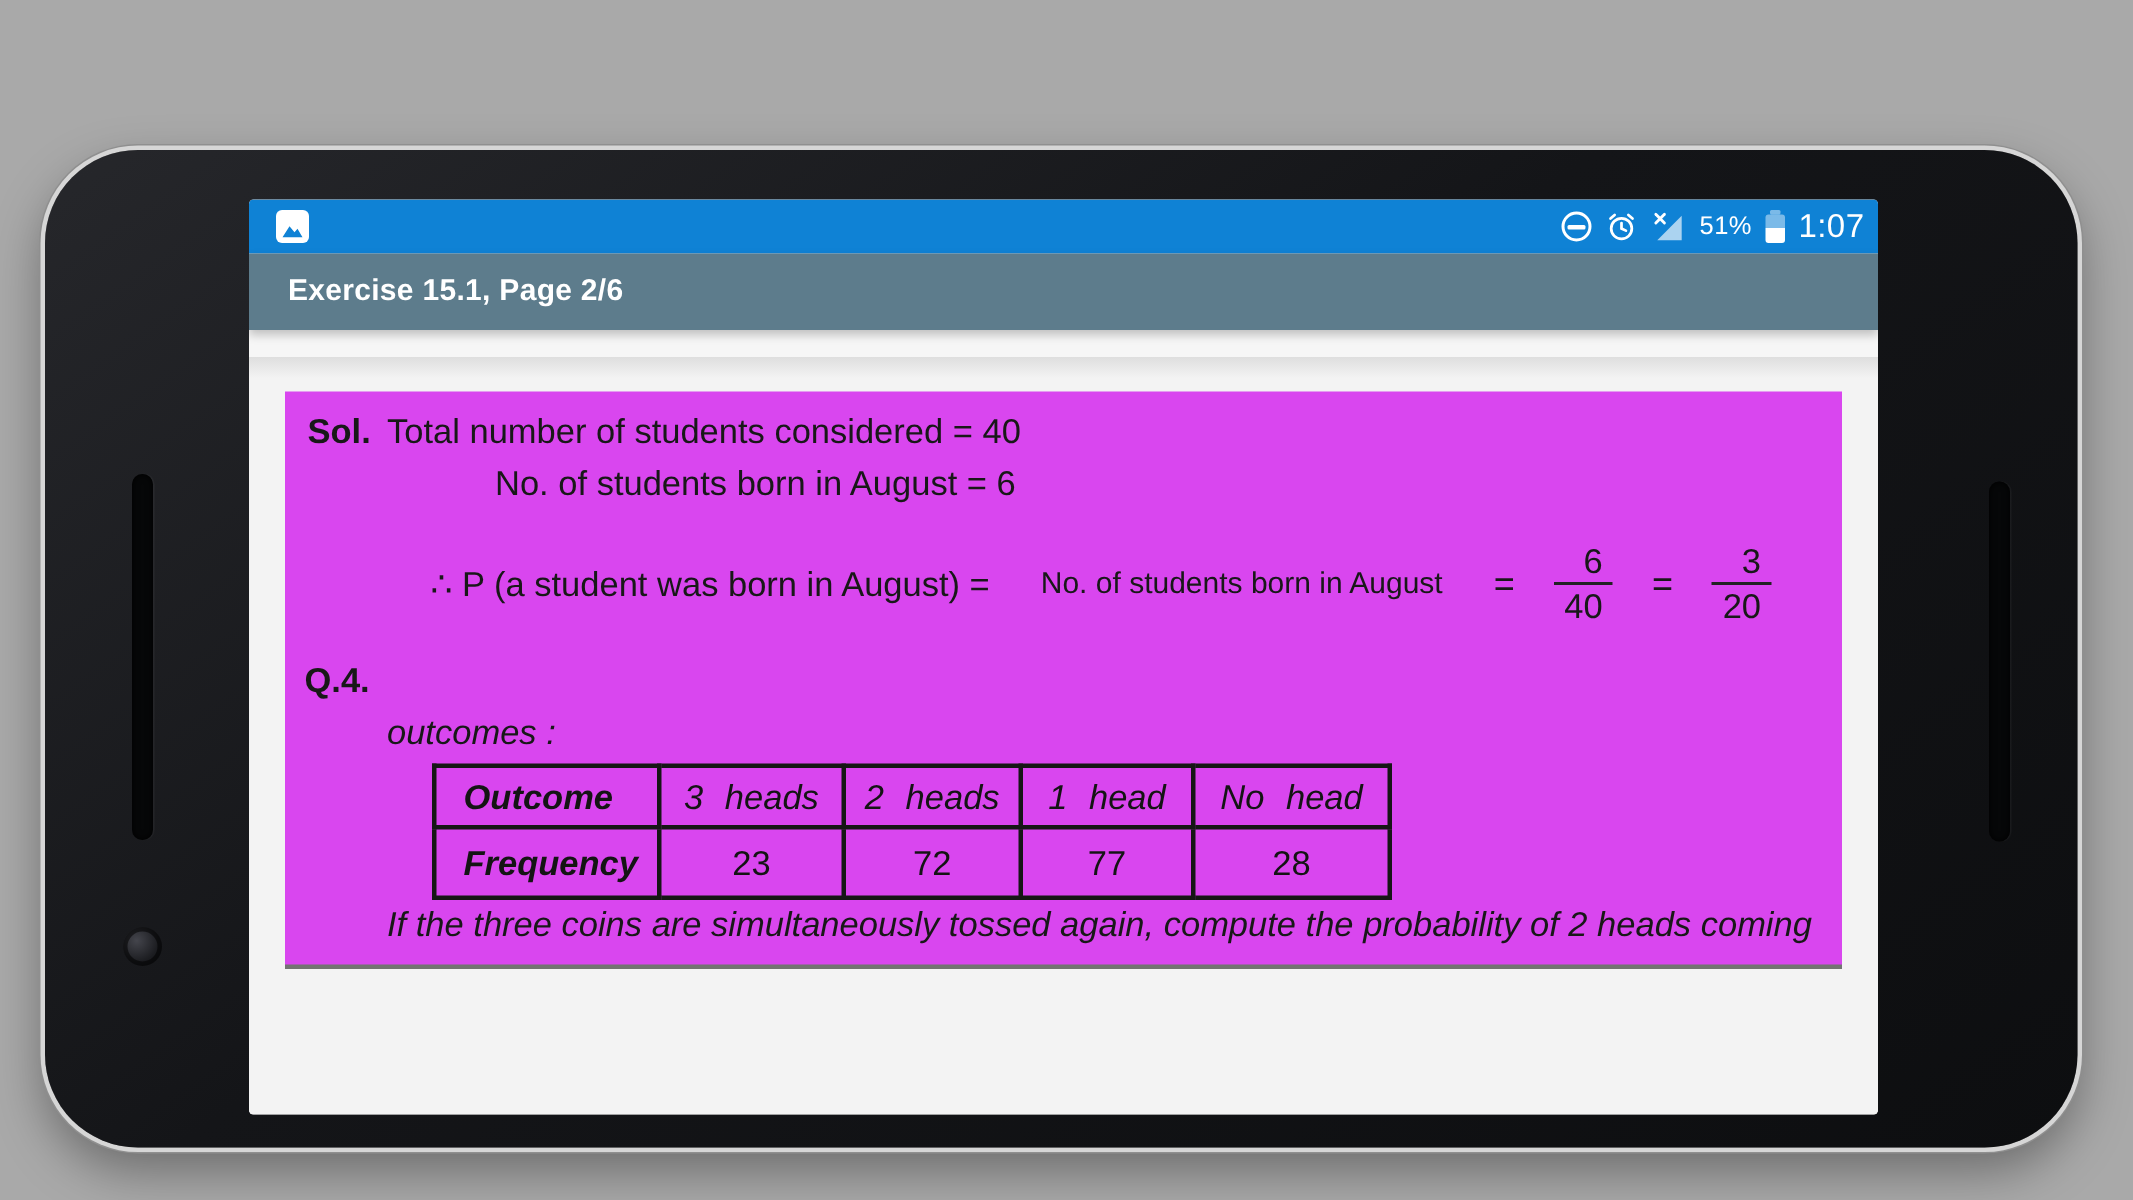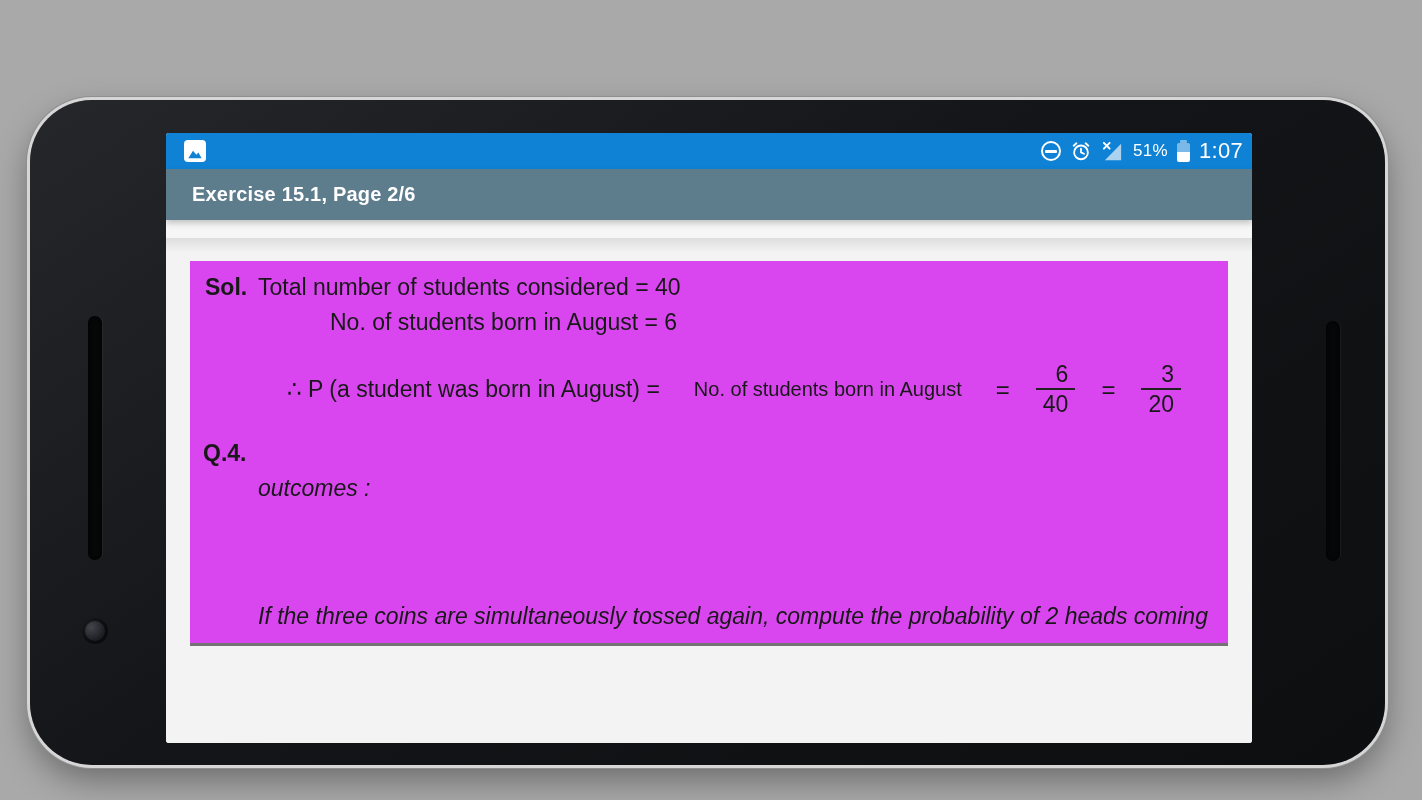--- a/index.html
+++ b/index.html
@@ -138,20 +138,45 @@
           <span class="eq">=</span>
           <span class="frac small">
             <span class="num">3</span>
             <span class="den">20</span>
           </span>
         </div>
 
         <span class="abs bold" style="left:13px;top:176px">Q.4.</span>
         <span class="abs ital" style="left:68px;top:211px">outcomes :</span>
 
+        <table class="freq">
+          <colgroup>
+            <col style="width:150px">
+              <col style="width:123px">
+              <col style="width:118px">
+            <col style="width:115px">
+              <col style="width:131px">
+          </colgroup>
+          <tbody>
+              <tr class="hdr">
+            <td class="rowlab">Outcome</td>
+            <td class="hval">3 heads</td>
+            <td class="hval">2 heads</td>
+            <td class="hval">1 head</td>
+            <td class="hval">No head</td>
+          </tr>
+          <tr class="dat">
+            <td class="rowlab">Frequency</td>
+            <td class="cval">23</td>
+            <td class="cval">72</td>
+            <td class="cval">77</td>
+            <td class="cval">28</td>
+          </tr>
+        </tbody>
+          </table>
 
         <div class="abs ital just" style="left:68px;top:339px;width:946px">If the three coins are simultaneously tossed again, compute the probability of 2 heads coming</div>
 
       </div>
     </div>
 
   </div>
 </div>
 
 </body></html>

